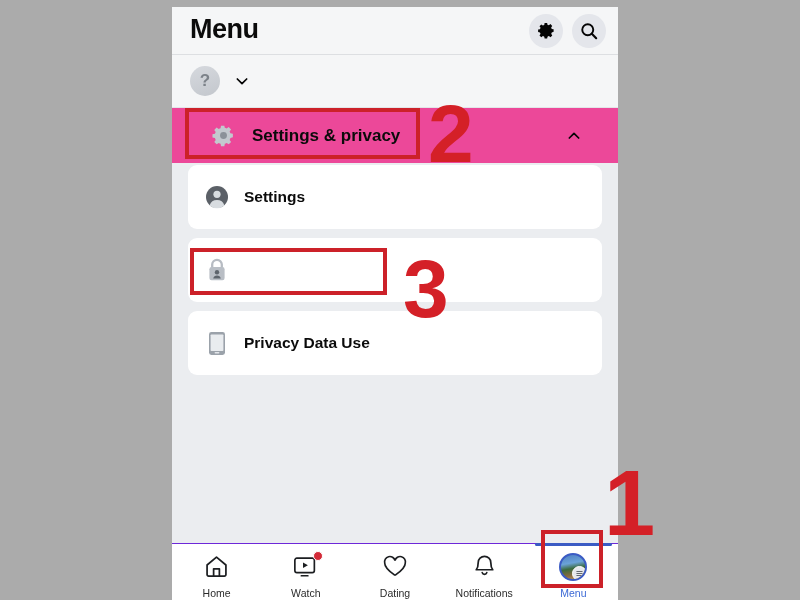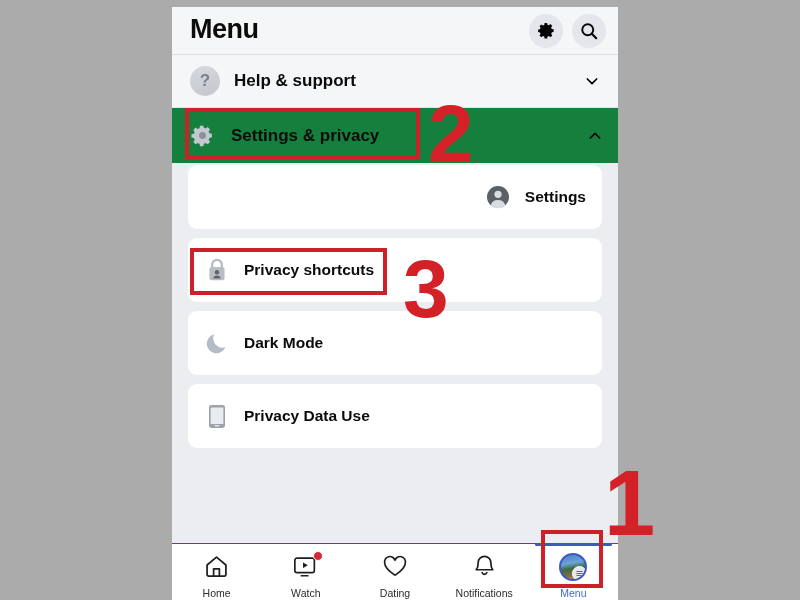--- a/index.html
+++ b/index.html
@@ -43,37 +43,37 @@
     width:30px; height:30px; border-radius:50%;
     background:linear-gradient(160deg,#d6d9de,#c3c7cd);
     display:flex; align-items:center; justify-content:center;
     font-size:17px; color:#7c8289; font-weight:bold; margin-right:14px;
   }
   .toprow-label { font-size:17px; font-weight:bold; color:#0b0b0b; flex:1; }
   .chev { width:16px; height:16px; }
 
   
   .sectionrow {
-    height:55px; background:#15803d; display:flex; align-items:center;
-    padding:0 15px; position:relative;
+    height:55px; background:#ec4899; display:flex; align-items:center;
+    padding:0 36px; position:relative;
   }
   .gear-emoji {
     width:30px; height:30px; margin-right:14px;
     display:flex; align-items:center; justify-content:center;
   }
   .section-label { font-size:17px; font-weight:bold; color:#0b0b0b; flex:1; }
 
   
   .cards { padding:0 16px; background:#ebedf0; }
   .card {
     background:#ffffff; border-radius:9px; height:64px;
     display:flex; align-items:center; padding:0 16px;
     margin-bottom:9px;
   }
-  .card:first-child { margin-top:2px;justify-content:flex-end; }
+  .card:first-child { margin-top:2px; }
   .card-icon {
     width:26px; height:26px; margin-right:14px;
     display:flex; align-items:center; justify-content:center; flex:0 0 26px;
   }
   .card-label { font-size:15.5px; font-weight:bold; color:#0b0b0b; }
 
   
   .tabbar {
     position:absolute; left:0; bottom:0; width:446px; height:64px;
     background:#ffffff; display:flex; align-items:flex-end;
@@ -135,21 +135,20 @@
       <div class="hdr-btn">
         <svg width="20" height="20" viewBox="0 0 24 24">
           <circle cx="10.5" cy="10.5" r="6.6" fill="none" stroke="#050505" stroke-width="2.3"></circle>
           <line x1="15.4" y1="15.4" x2="20.6" y2="20.6" stroke="#050505" stroke-width="2.6" stroke-linecap="round"></line>
         </svg>
       </div>
     </div>
 
     <div class="toprow">
       <div class="toprow-icon">?</div>
-      <div class="toprow-label">Help &amp; support</div>
       <svg class="chev" viewBox="0 0 24 24">
         <polyline points="5,9 12,16 19,9" fill="none" stroke="#050505" stroke-width="2.6" stroke-linecap="round" stroke-linejoin="round"></polyline>
       </svg>
     </div>
 
     <div class="sectionrow">
       <div class="gear-emoji">
         <svg width="25" height="25" viewBox="0 0 24 24">
           <path fill="#c3c8ce" d="M21 13.6v-3.2l-2.4-.45a6.9 6.9 0 00-.73-1.76l1.38-2-2.26-2.26-2 1.38a6.9 6.9 0 00-1.76-.73L12.8 2.6H9.6l-.45 2.4a6.9 6.9 0 00-1.76.73l-2-1.38L3.13 6.6l1.38 2a6.9 6.9 0 00-.73 1.76L1.4 10.8v3.2l2.4.45c.16.62.4 1.2.73 1.76l-1.38 2 2.26 2.26 2-1.38c.56.33 1.14.57 1.76.73l.45 2.4h3.2l.45-2.4a6.9 6.9 0 001.76-.73l2 1.38 2.26-2.26-1.38-2c.33-.56.57-1.14.73-1.76L21 13.6z"></path>
           <circle cx="12" cy="12" r="3.3" fill="#8b9199"></circle>
@@ -176,31 +175,22 @@
 
       <div class="card">
         <div class="card-icon">
           <svg width="22" height="24" viewBox="0 0 22 24">
             <path d="M6.2 9.5V6.6a4.8 4.8 0 019.6 0v2.9" fill="none" stroke="#b7bcc3" stroke-width="2.3"></path>
             <rect x="3.4" y="9" width="15.2" height="13.2" rx="2.2" fill="#b9bec5"></rect>
             <circle cx="11" cy="14.2" r="2.2" fill="#5d646c"></circle>
             <path d="M7.2 20.6a3.9 3.9 0 017.6 0z" fill="#5d646c"></path>
           </svg>
         </div>
-        <div class="card-label">Privacy shortcuts</div>
-      </div>
-
-      <div class="card">
-        <div class="card-icon">
-          <svg width="24" height="24" viewBox="0 0 24 24">
-            <path d="M20.4 16.1A9.2 9.2 0 019.2 3.4a9.6 9.6 0 1011.2 12.7z" fill="#b4bcc6"></path>
-          </svg>
-        </div>
-        <div class="card-label">Dark Mode</div>
-      </div>
+      </div>
+
 
 
       <div class="card">
         <div class="card-icon">
           <svg width="18" height="25" viewBox="0 0 18 25">
             <rect x="1" y="1" width="16" height="23" rx="2.4" fill="#9ba2aa"></rect>
             <rect x="2.6" y="3.4" width="12.8" height="16.6" rx="0.8" fill="#e9ecef"></rect>
             <rect x="6.6" y="21" width="4.8" height="1.4" rx="0.7" fill="#e3e6ea"></rect>
           </svg>
         </div>

